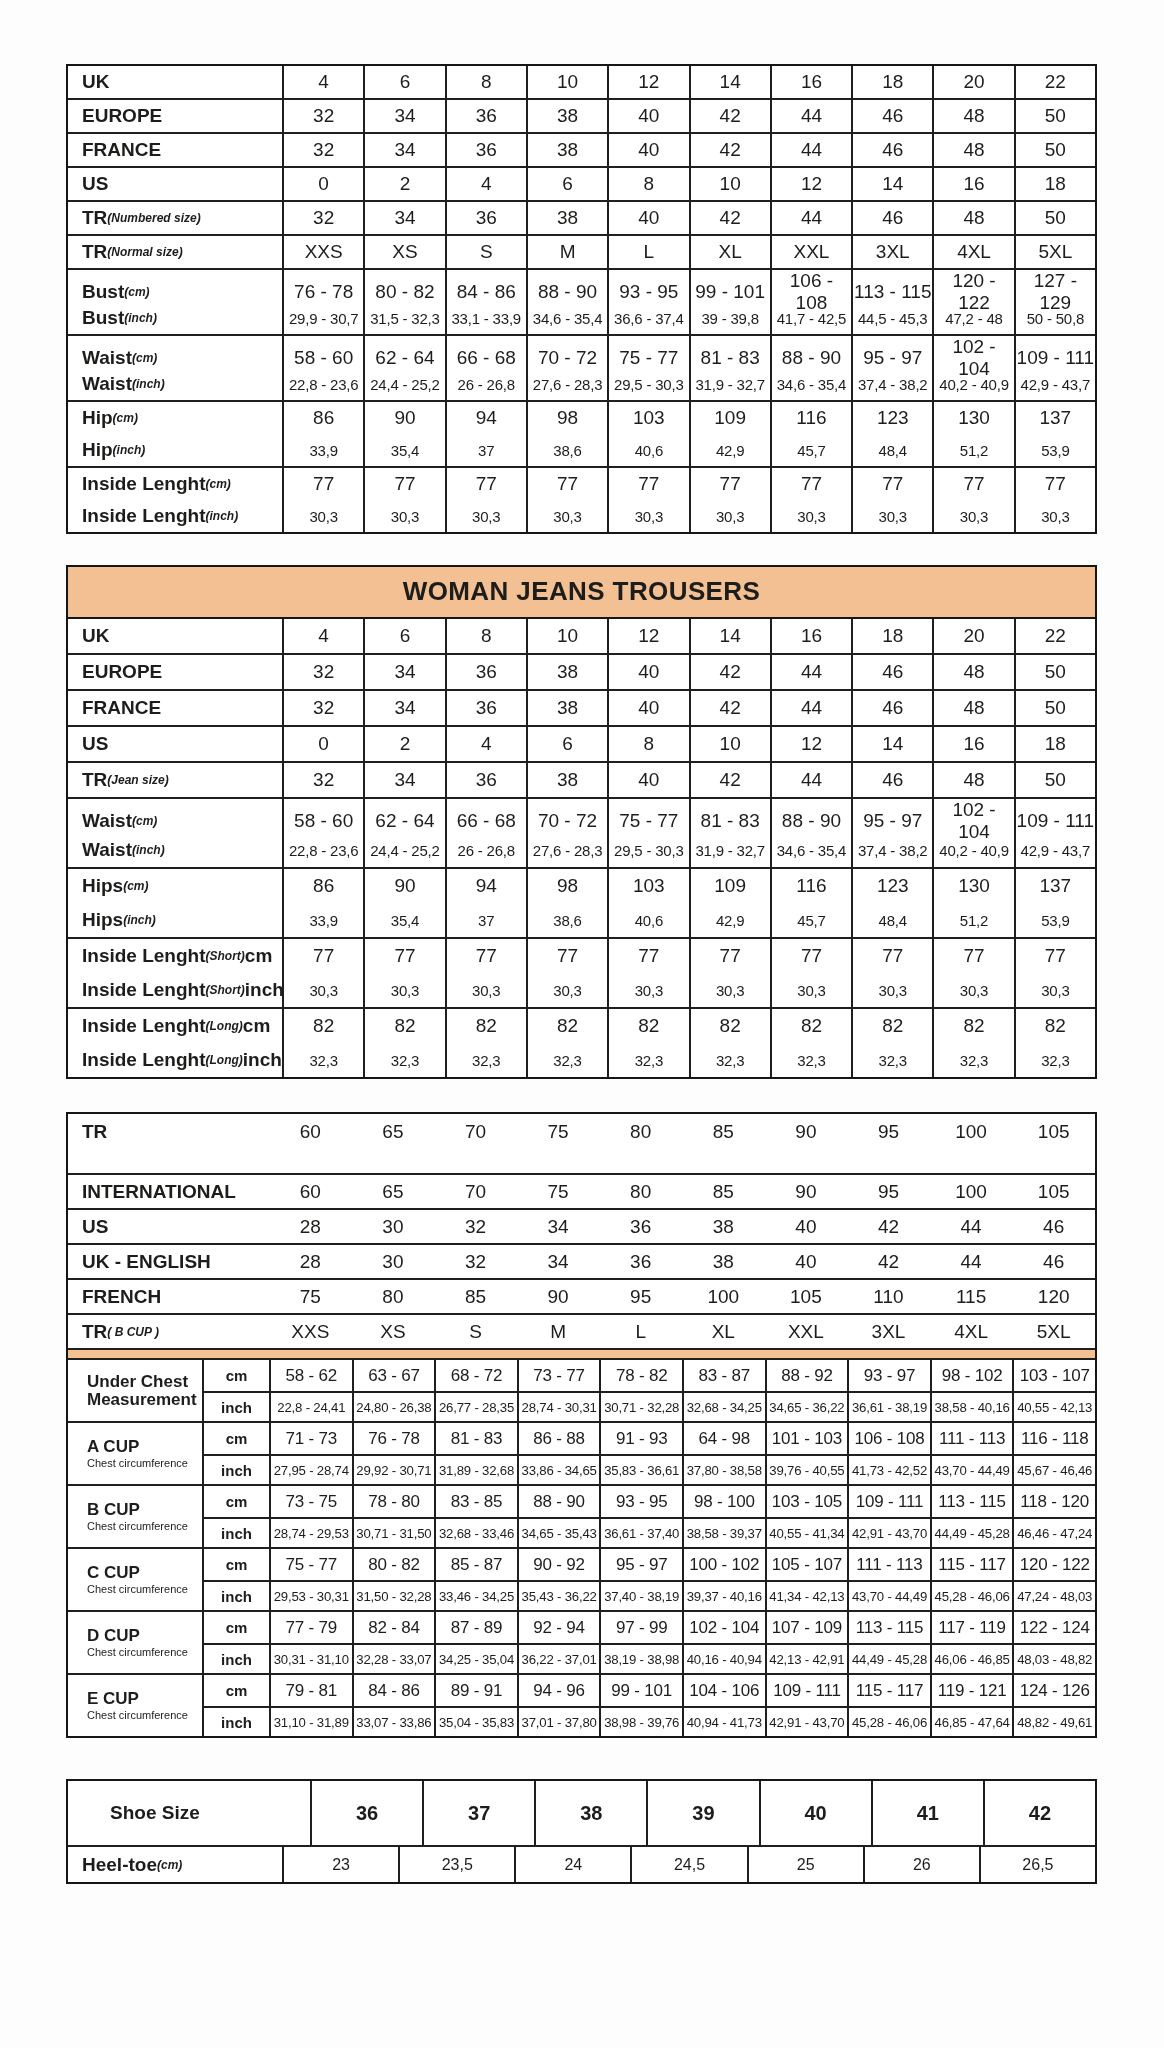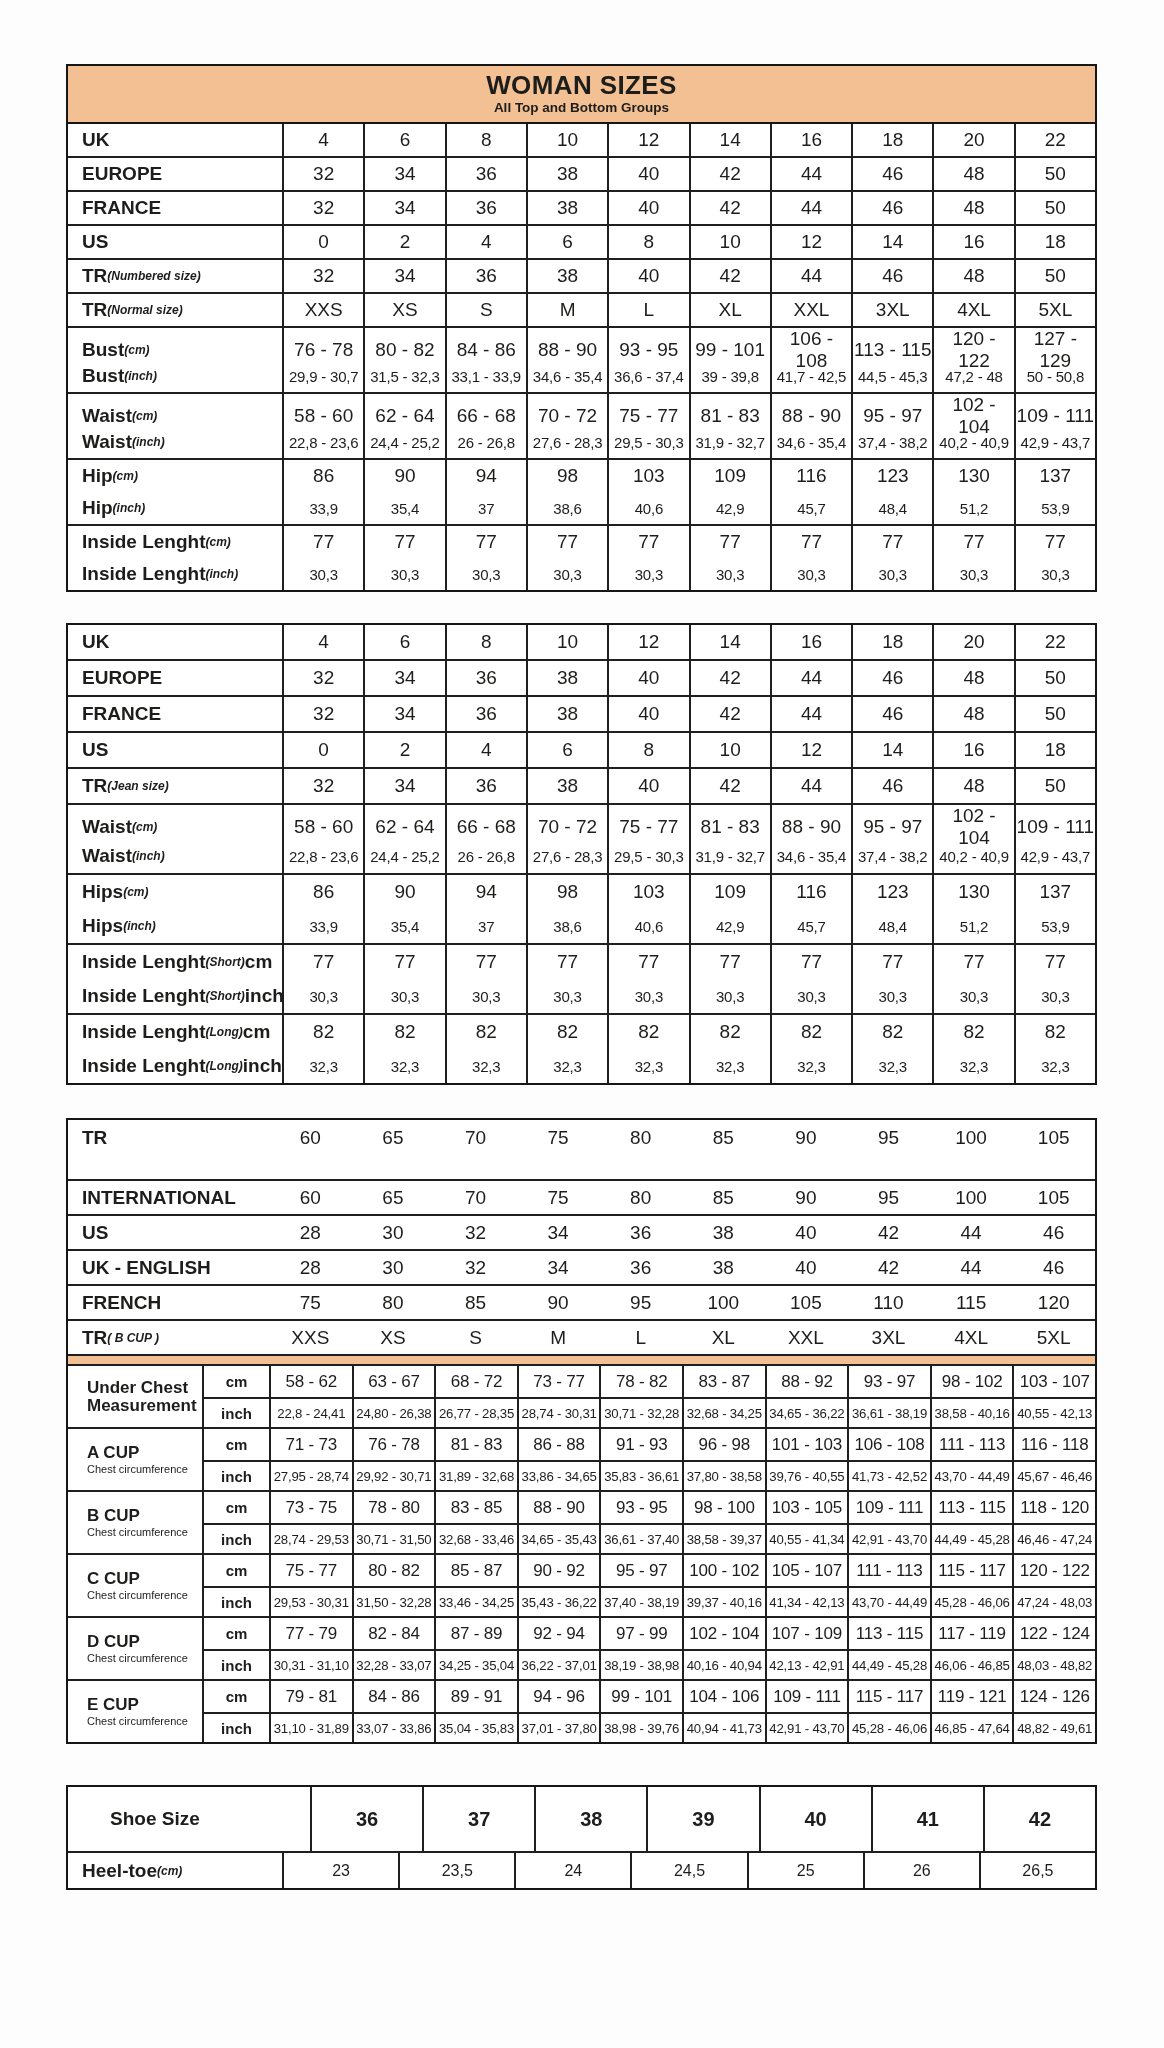--- a/index.html
+++ b/index.html
@@ -73,24 +73,20 @@
   .shoerow.r1 { height:37px; }
   .shoerow.r1 .vcell { font-size:16px; }
   .shoerow .lcell { font-size:19px; }
 </style>
 </head>
 <body>
 
 <div class="doc">
 
   <section class="sizetable t1" id="t-woman-sizes">
-    <div class="thead tall">
-      <div class="ttitle">WOMAN SIZES</div>
-      <div class="tsub">All Top and Bottom Groups</div>
-    </div>
     <div class="tbody">
         <div class="tgroup">
           <div class="trow" style="grid-template-columns: 214px repeat(10, 1fr); height: 32px;">
             <div class="lcell">UK</div>
             <div class="vcell">4</div>
             <div class="vcell">6</div>
             <div class="vcell">8</div>
             <div class="vcell">10</div>
             <div class="vcell">12</div>
             <div class="vcell">14</div>
@@ -284,20 +280,23 @@
             <div class="vcell">30,3</div>
             <div class="vcell">30,3</div>
             <div class="vcell">30,3</div>
             <div class="vcell">30,3</div>
           </div>
         </div>
       </div>
   </section>
 
   <section class="sizetable t2" id="t-jeans">
+    <div class="thead std">
+      <div class="ttitle">WOMAN JEANS TROUSERS</div>
+    </div>
     <div class="tbody">
         <div class="tgroup">
           <div class="trow" style="grid-template-columns: 214px repeat(10, 1fr); height: 34px;">
             <div class="lcell">UK</div>
             <div class="vcell">4</div>
             <div class="vcell">6</div>
             <div class="vcell">8</div>
             <div class="vcell">10</div>
             <div class="vcell">12</div>
             <div class="vcell">14</div>
@@ -596,21 +595,21 @@
           <div class="cuplabel">
             <div class="cupname">A CUP</div>
             <div class="cupsub">Chest circumference</div>
           </div>
           <div class="ucell">cm</div>
           <div class="ccell cm">71 - 73</div>
           <div class="ccell cm">76 - 78</div>
           <div class="ccell cm">81 - 83</div>
           <div class="ccell cm">86 - 88</div>
           <div class="ccell cm">91 - 93</div>
-          <div class="ccell cm">96 - 98</div>
+          <div class="ccell cm">64 - 98</div>
           <div class="ccell cm">101 - 103</div>
           <div class="ccell cm">106 - 108</div>
           <div class="ccell cm">111 - 113</div>
           <div class="ccell cm">116 - 118</div>
           <div class="ucell rtop">inch</div>
           <div class="ccell inch rtop">27,95 - 28,74</div>
           <div class="ccell inch rtop">29,92 - 30,71</div>
           <div class="ccell inch rtop">31,89 - 32,68</div>
           <div class="ccell inch rtop">33,86 - 34,65</div>
           <div class="ccell inch rtop">35,83 - 36,61</div>

